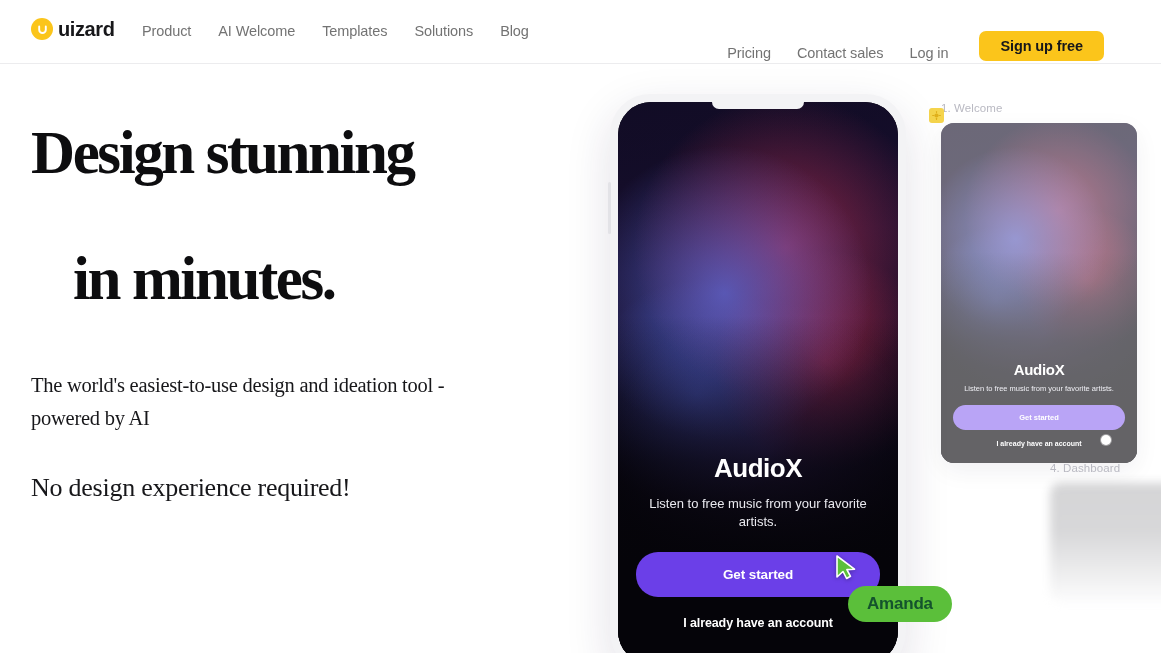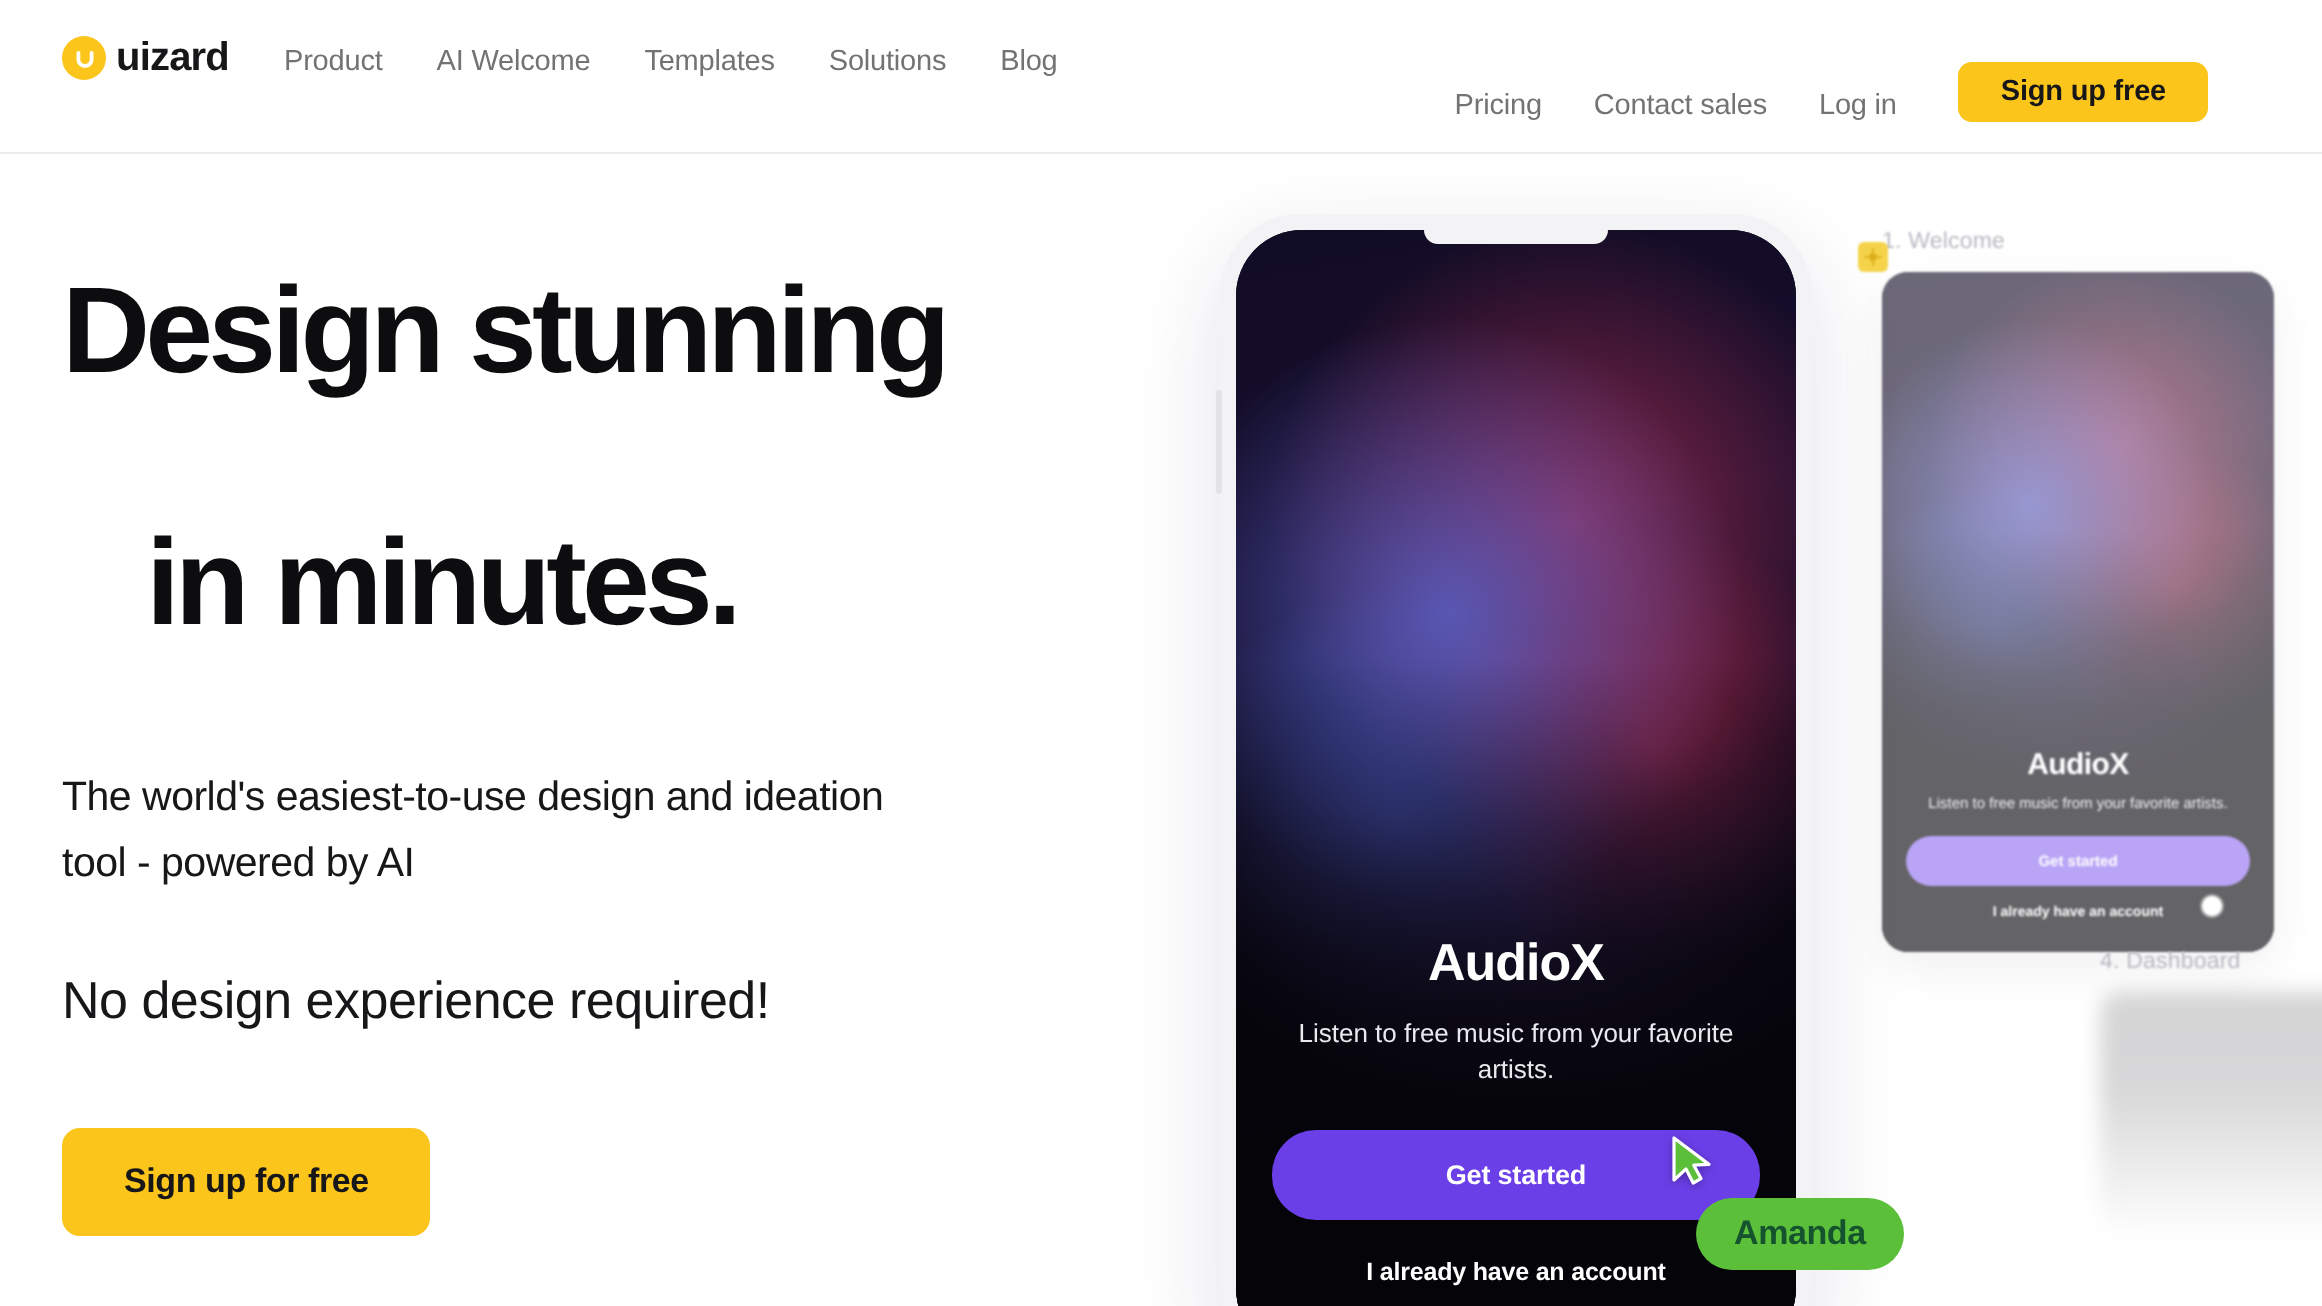--- a/index.html
+++ b/index.html
@@ -8,21 +8,21 @@
     height: 653px;
     overflow: hidden;
     background: #ffffff;
     font-family: "Liberation Sans", sans-serif;
     -webkit-font-smoothing: antialiased;
   }
 
   
   .header {
     position: relative;
-    height: 77px;
+    height: 64px;
     width: 100%;
     border-bottom: 1px solid #ececee;
     background: #ffffff;
     display: flex;
     align-items: center;
     z-index: 50;
   }
   .brand {
     position: absolute;
     left: 31px; top: 18px;
@@ -94,20 +94,21 @@
     position: relative;
     width: 100%;
     height: 592px;
     overflow: hidden;
   }
   .hero-copy {
     position: absolute;
     left: 31px;
     top: 58px;
     width: 520px;
+    font-family: Liberation Serif, serif;
   }
   .hero-title {
     font-size: 61px;
     font-weight: 700;
     line-height: 1.0;
     letter-spacing: -2.4px;
     color: #0d0d0f;
   }
   .hero-title .line2 { display: block; margin-top: 65px; margin-left: 42px; }
 
@@ -375,21 +376,20 @@
 
 <main class="hero">
 
   <div class="hero-copy">
     <h1 class="hero-title">
       <span>Design stunning</span>
       <span class="line2">in minutes.</span>
     </h1>
     <p class="hero-sub">The world's easiest-to-use design and ideation tool - powered by AI</p>
     <p class="hero-sub2">No design experience required!</p>
-    <button class="btn-hero">Sign up for free</button>
   </div>
 
   <div class="hero-visual">
 
     <div class="preview-card" id="preview-welcome">
       <div class="preview-label">1. Welcome</div>
       <div class="preview-frame">
         <div class="photo"></div>
         <div class="photo-veil"></div>
         <div class="pv-content">

